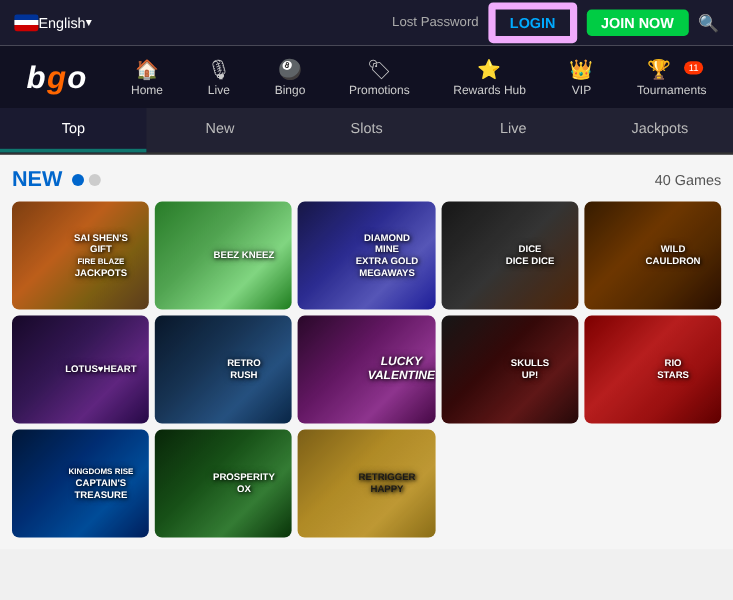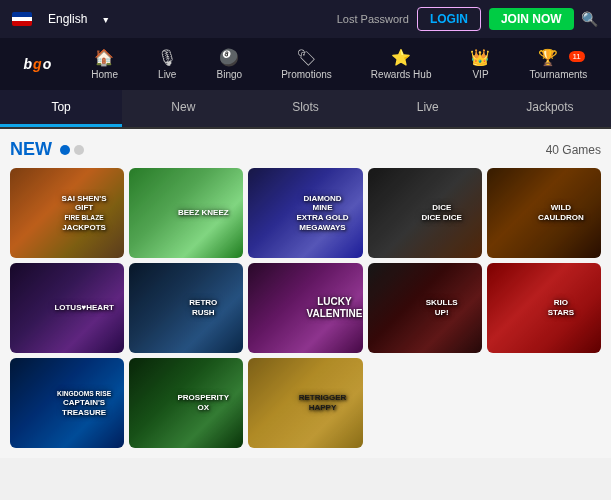--- a/index.html
+++ b/index.html
@@ -15,21 +15,21 @@
       background: #1a1a2e;
       display: flex;
       align-items: center;
       justify-content: space-between;
       padding: 6px 12px;
       height: 38px;
     }
     .header-left {
       display: flex;
       align-items: center;
-      gap: 16px;
+      gap: 0;
     }
     .flag-icon {
       width: 20px;
       height: 14px;
       background: linear-gradient(180deg, #003399 33%, #fff 33%, #fff 66%, #cc0000 66%);
       border-radius: 2px;
       position: relative;
       overflow: hidden;
     }
     .lang-text {
@@ -45,21 +45,21 @@
       align-items: center;
       gap: 8px;
     }
     .lost-password {
       color: #aaa;
       font-size: 11px;
       text-decoration: none;
     }
     .btn-login {
       background: transparent;
-      border: 1px solid #f0abfc;
+      border: 6px solid #f0abfc;
       color: #00aaff;
       padding: 4px 12px;
       border-radius: 4px;
       font-size: 12px;
       font-weight: bold;
       cursor: pointer;
     }
     .btn-join {
       background: #00cc44;
       border: none;
@@ -82,21 +82,21 @@
     .nav-bar {
       background: #111122;
       display: flex;
       align-items: center;
       justify-content: space-around;
       padding: 6px 4px;
       height: 52px;
     }
     .logo-bgo {
       color: #fff;
-      font-size: 14px;
+      font-size: 26px;
       font-weight: bold;
       font-style: italic;
       letter-spacing: 1px;
     }
     .logo-bgo span { color: #ff6600; }
     .nav-item {
       display: flex;
       flex-direction: column;
       align-items: center;
       gap: 2px;
@@ -136,21 +136,21 @@
       flex: 1;
       text-align: center;
       padding: 10px 4px;
       font-size: 12px;
       color: #bbb;
       cursor: pointer;
       border-bottom: 3px solid transparent;
     }
     .tab.active {
       color: #fff;
-      border-bottom: 3px solid #0ea5e9;
+      border-bottom: 3px solid #0f766e;
       background: #1a1a30;
     }
 
     
     .content {
       background: #f5f5f5;
       padding: 10px;
     }
 
     
@@ -375,21 +375,21 @@
     </div>
 
     <div class="game-tile tile-retro">
       <div class="game-overlay">
         <span class="game-title">RETRO<br>RUSH</span>
       </div>
     </div>
 
     <div class="game-tile tile-lucky">
       <div class="game-overlay">
-        <span class="game-title" style="font-size:10px;margin-left:24px;">Lucky<br>Valentine</span>
+        <span class="game-title" style="font-style:italic;font-size:10px;margin-left:24px;">Lucky<br>Valentine</span>
       </div>
     </div>
 
     <div class="game-tile tile-skulls">
       <div class="game-overlay">
         <span class="game-title">SKULLS<br>UP!</span>
       </div>
     </div>
 
 

